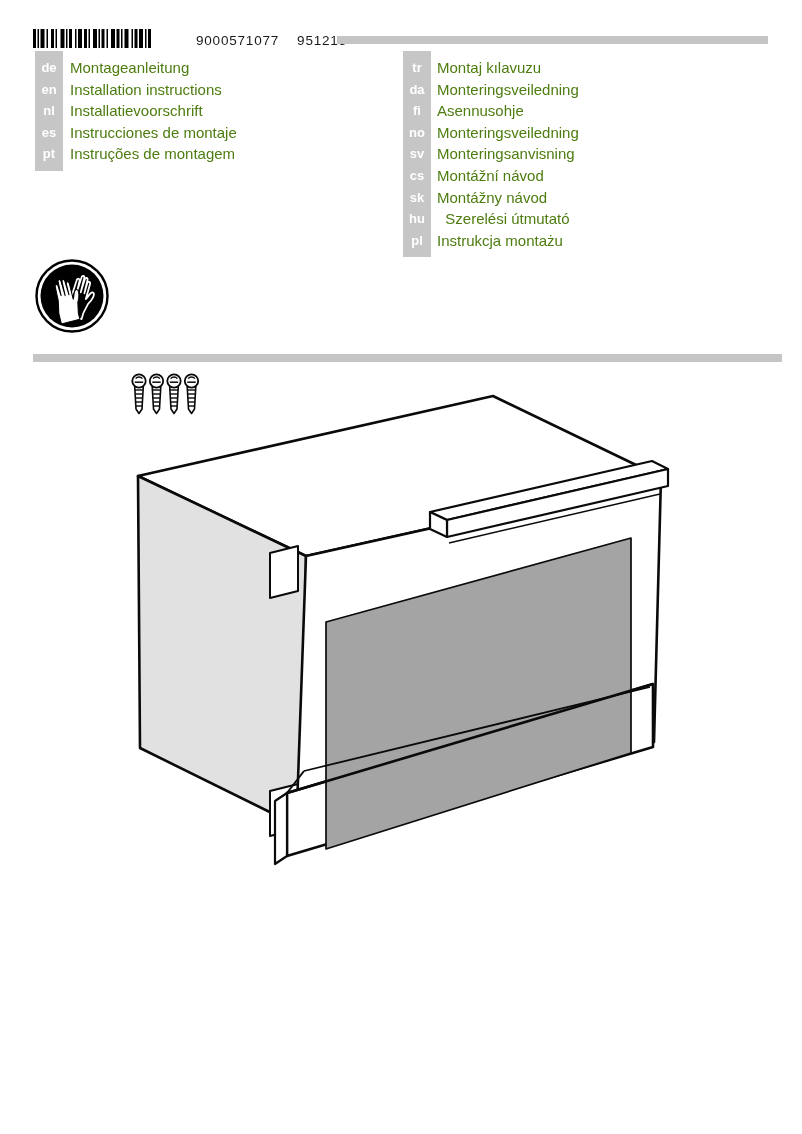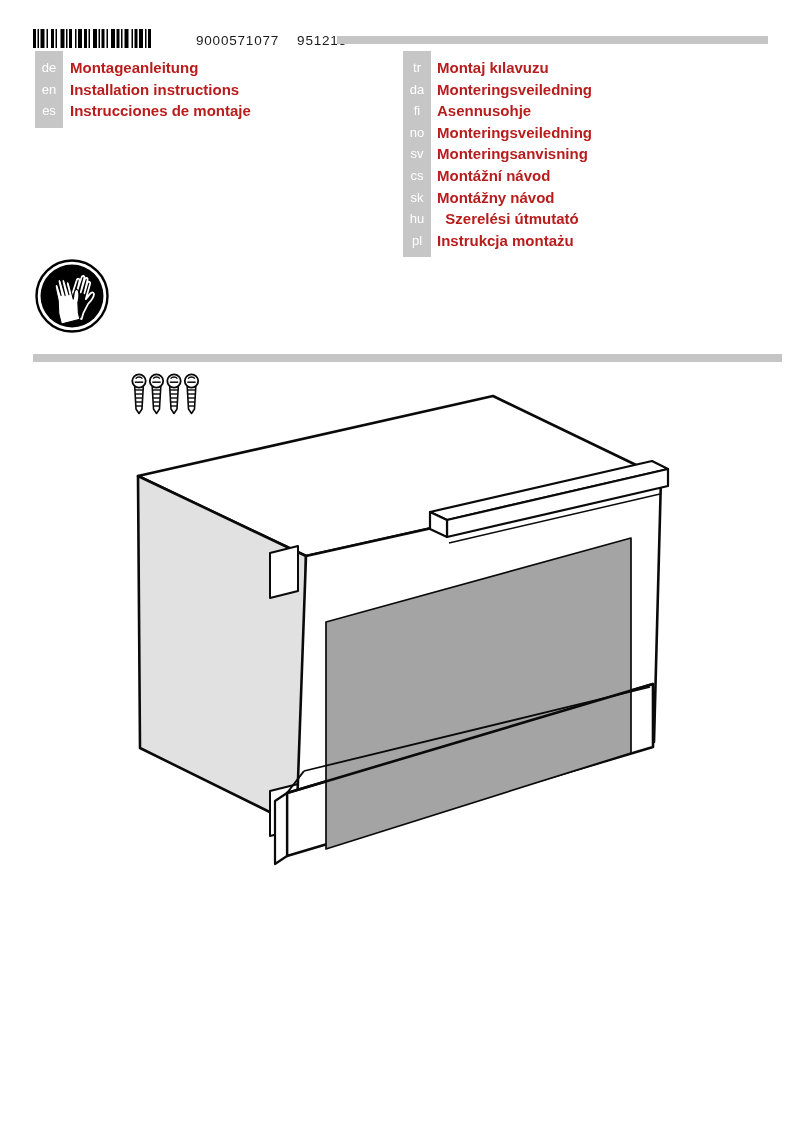--- a/index.html
+++ b/index.html
@@ -23,27 +23,27 @@
   .bar-mid{left:33px;top:354px;width:749px;}
 
   
   .lang-col{position:absolute;top:58px;}
   .lang-col.left{left:35px;}
   .lang-col.right{left:403px;}
   .lang-row{display:flex;align-items:center;height:19px;margin-bottom:2.6px;}
   .lang-badge{
     width:28px;height:34px;flex:0 0 28px;
     background:#c6c6c6;color:#fff;
-    font-size:13px;font-weight:normal;
+    font-size:13px;font-weight:bold;
     display:flex;align-items:center;justify-content:center;
     line-height:19px;
   }
   .lang-label{
     margin-left:6px;
-    font-size:15px;font-weight:bold;color:#b91c1c;
+    font-size:15px;font-weight:normal;color:#4d7c0f;
     white-space:nowrap;line-height:19px;
   }
   .lang-col.left .lang-label{margin-left:7px;}
 
   .glove{position:absolute;left:34px;top:259px;}
   .illustration{position:absolute;left:0;top:362px;}
 </style>
 </head>
 <body>
 
@@ -88,22 +88,30 @@
   <div class="lang-col left" id="lang-left">
       <div class="lang-row">
         <span class="lang-badge">de</span>
         <span class="lang-label">Montageanleitung</span>
       </div>
       <div class="lang-row">
         <span class="lang-badge">en</span>
         <span class="lang-label">Installation instructions</span>
       </div>
       <div class="lang-row">
+        <span class="lang-badge">nl</span>
+        <span class="lang-label">Installatievoorschrift</span>
+      </div>
+      <div class="lang-row">
         <span class="lang-badge">es</span>
         <span class="lang-label">Instrucciones de montaje</span>
+      </div>
+      <div class="lang-row">
+        <span class="lang-badge">pt</span>
+        <span class="lang-label">Instruções de montagem</span>
       </div>
     </div>
   <div class="lang-col right" id="lang-right">
       <div class="lang-row">
         <span class="lang-badge">tr</span>
         <span class="lang-label">Montaj kılavuzu</span>
       </div>
       <div class="lang-row">
         <span class="lang-badge">da</span>
         <span class="lang-label">Monteringsveiledning</span>

